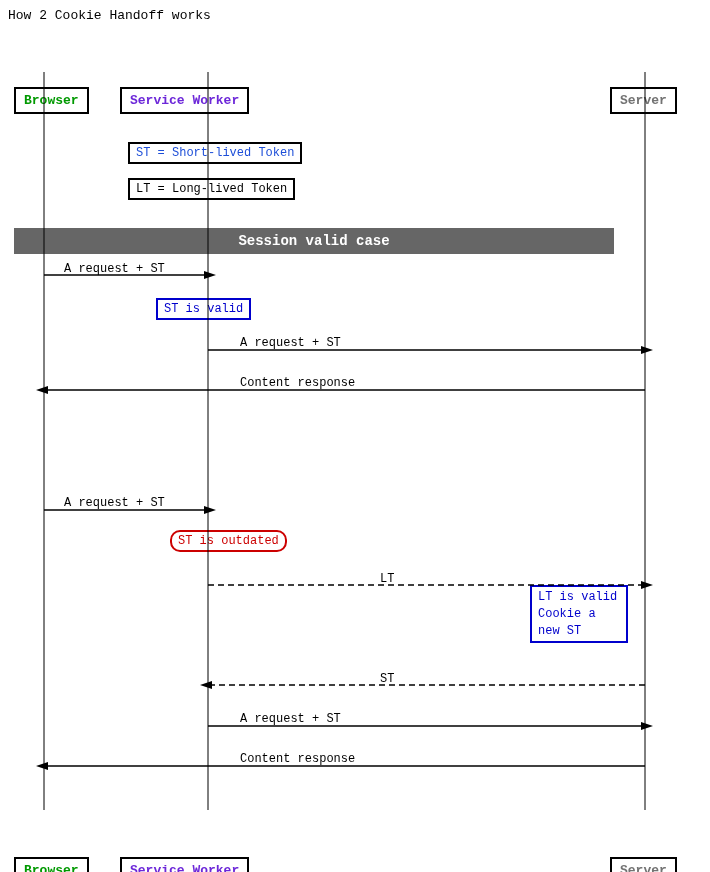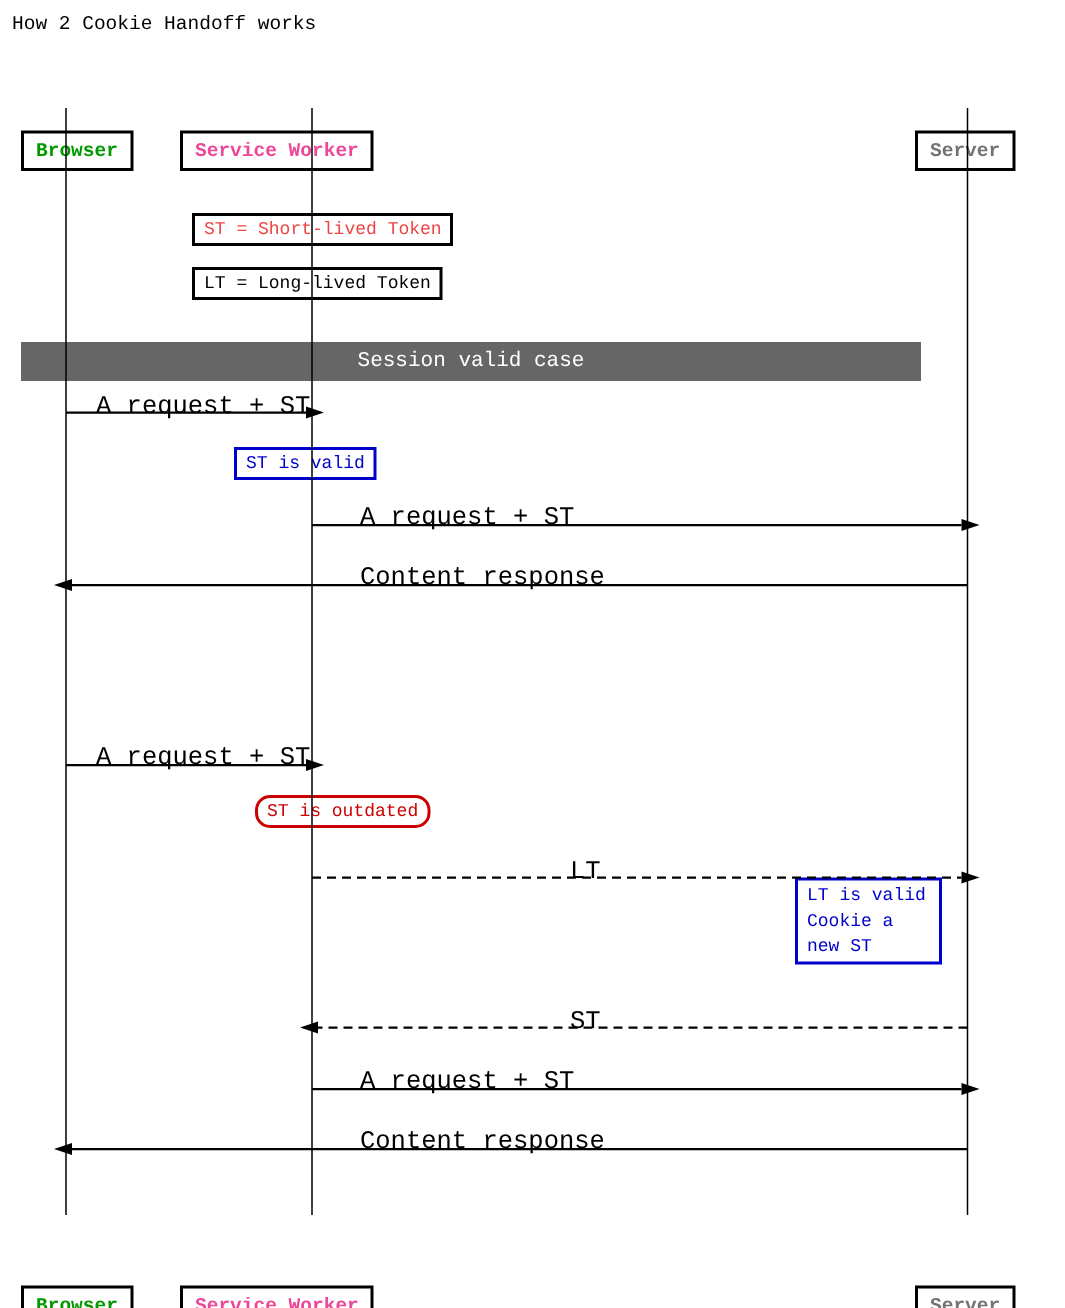--- a/index.html
+++ b/index.html
@@ -35,35 +35,35 @@
       margin-top: 47px;
     }
     .actor-browser-top { top: 40px; left: 14px; }
     .actor-sw-top { top: 40px; left: 120px; }
     .actor-server-top { top: 40px; left: 610px; }
     .actor-browser-bot { top: 810px; left: 14px; }
     .actor-sw-bot { top: 810px; left: 120px; }
     .actor-server-bot { top: 810px; left: 610px; }
 
     .actor-browser-top span, .actor-browser-bot span { color: #009900; }
-    .actor-sw-top span, .actor-sw-bot span { color: #ec4899; }
+    .actor-sw-top span, .actor-sw-bot span { color: #6d28d9; }
     .actor-server-top span, .actor-server-bot span { color: #737373; }
 
     
     .section-header {
       position: absolute;
       left: 14px;
       right: 14px;
       height: 26px;
       background: #666;
       display: flex;
       align-items: center;
       justify-content: center;
       color: #fff;
-      font-weight: normal;
+      font-weight: bold;
       font-size: 14px;
     }
 
     
     .note-box {
       position: absolute;
       border: 2px solid;
       padding: 2px 6px;
       background: #fff;
       font-size: 12px;
@@ -77,21 +77,21 @@
       position: absolute;
       top: 0; left: 0;
       width: 710px;
       height: 872px;
       pointer-events: none;
     }
 
     
     .arrow-label {
       position: absolute;
-      font-size: 17px;
+      font-size: 12px;
       color: #000;
       white-space: nowrap;
     }
   </style>
 </head>
 <body>
 
 <div id="diagram">
 
   <div class="title">How 2 Cookie Handoff works</div>
@@ -113,21 +113,21 @@
     <span>Service Worker</span>
   </div>
   <div class="actor-box actor-server-bot">
     <span>Server</span>
   </div>
 
   <div class="section-header" style="top: 228px;">
     <span>Session valid case</span>
   </div>
 
-  <div class="note-box" style="left: 128px; top: 142px; border-color: #000; color: #ef4444;">
+  <div class="note-box" style="left: 128px; top: 142px; border-color: #000; color: #1d4ed8;">
     <span>ST = Short-lived Token</span>
   </div>
   <div class="note-box" style="left: 128px; top: 178px; border-color: #000; color: #000;">
     <span>LT = Long-lived Token</span>
   </div>
 
   <div class="note-box blue" style="left: 156px; top: 298px;">
     <span>ST is valid</span>
   </div>
 

